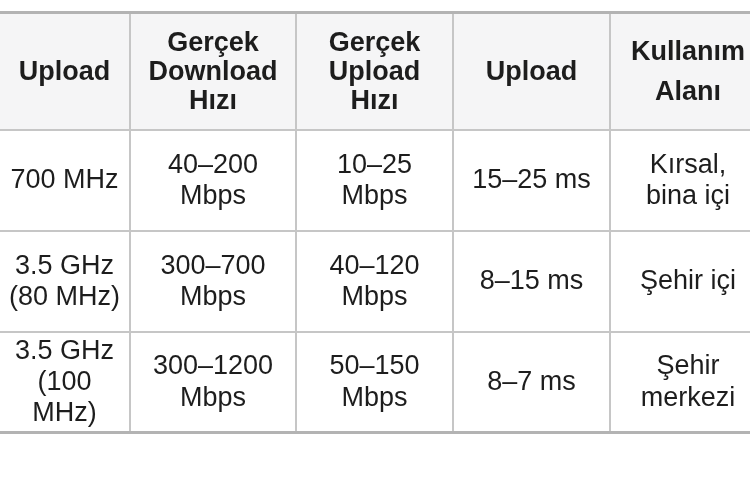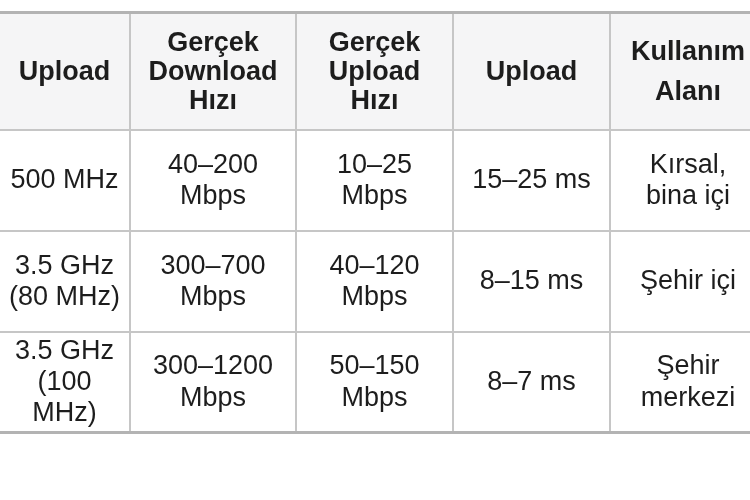--- a/index.html
+++ b/index.html
@@ -81,21 +81,21 @@
         <th>Gerçek
 Upload
 Hızı</th>
         <th>Upload</th>
         <th class="loose">Kullanım
 Alanı</th>
       </tr>
     </thead>
     <tbody>
       <tr>
-        <td>500 MHz</td>
+        <td>700 MHz</td>
         <td>40–200
 Mbps</td>
         <td>10–25
 Mbps</td>
         <td>15–25 ms</td>
         <td>Kırsal,
 bina içi</td>
       </tr>
       <tr>
         <td>3.5 GHz

